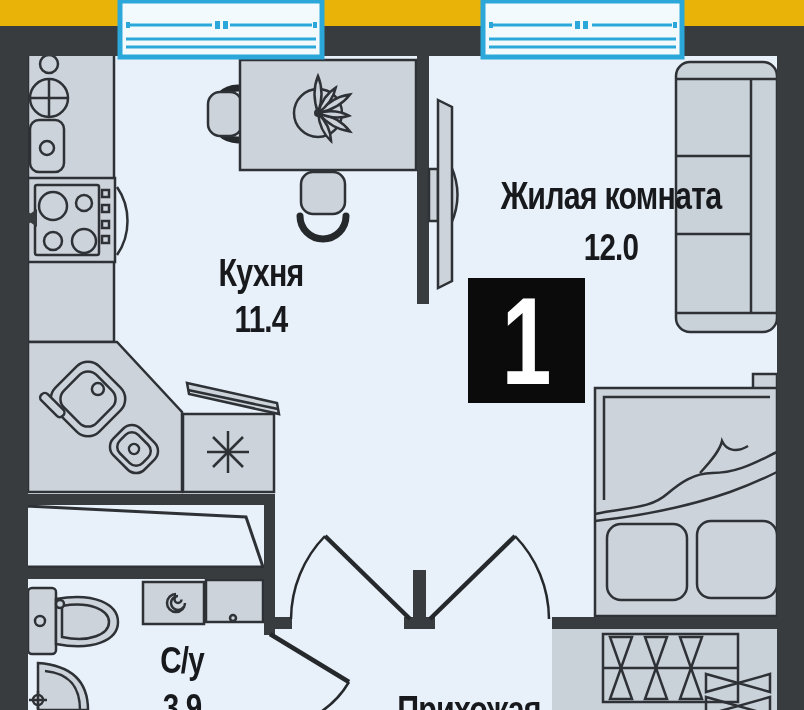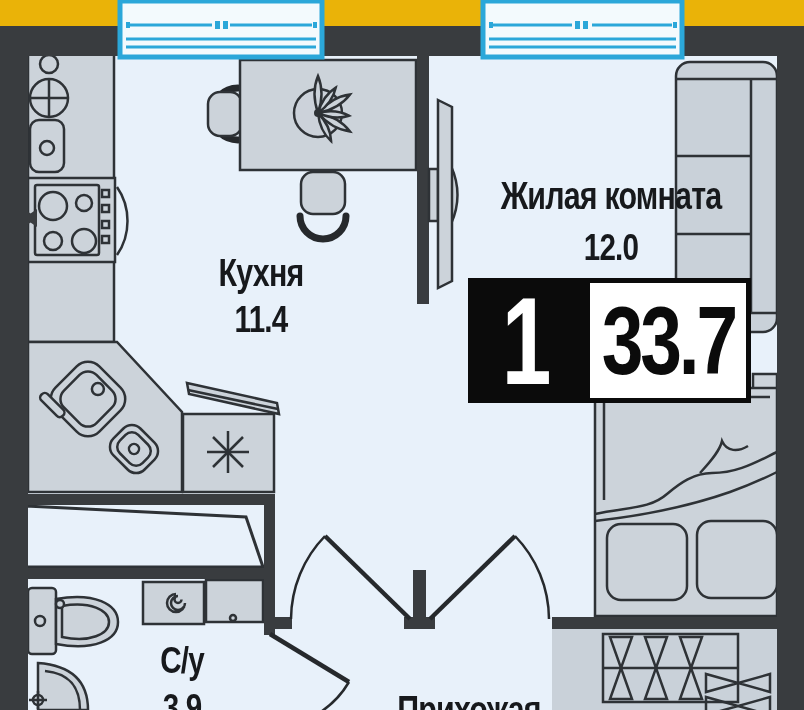--- a/index.html
+++ b/index.html
@@ -246,17 +246,14 @@
 <div class="lbl" style="left:161px;top:301px;width:200px;font-size:37px;">11.4</div>
 
 <div class="lbl" style="left:112px;top:642px;width:140px;font-size:37px;">С/у</div>
 <div class="lbl" style="left:112px;top:689px;width:140px;font-size:37px;">3.9</div>
 
 <div class="lbl" style="left:339px;top:691px;width:260px;font-size:38px;">Прихожая</div>
 
 <div class="badge-black">
   <span>1</span>
 </div>
-<div class="badge-white">
-  <span>33.7</span>
+
 </div>
 
-</div>
-
 </body></html>

